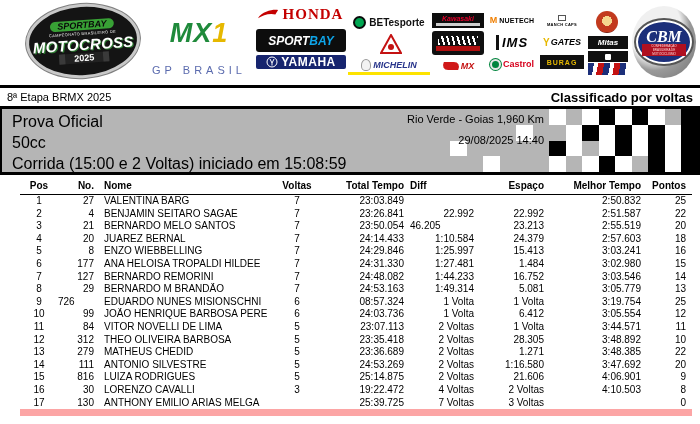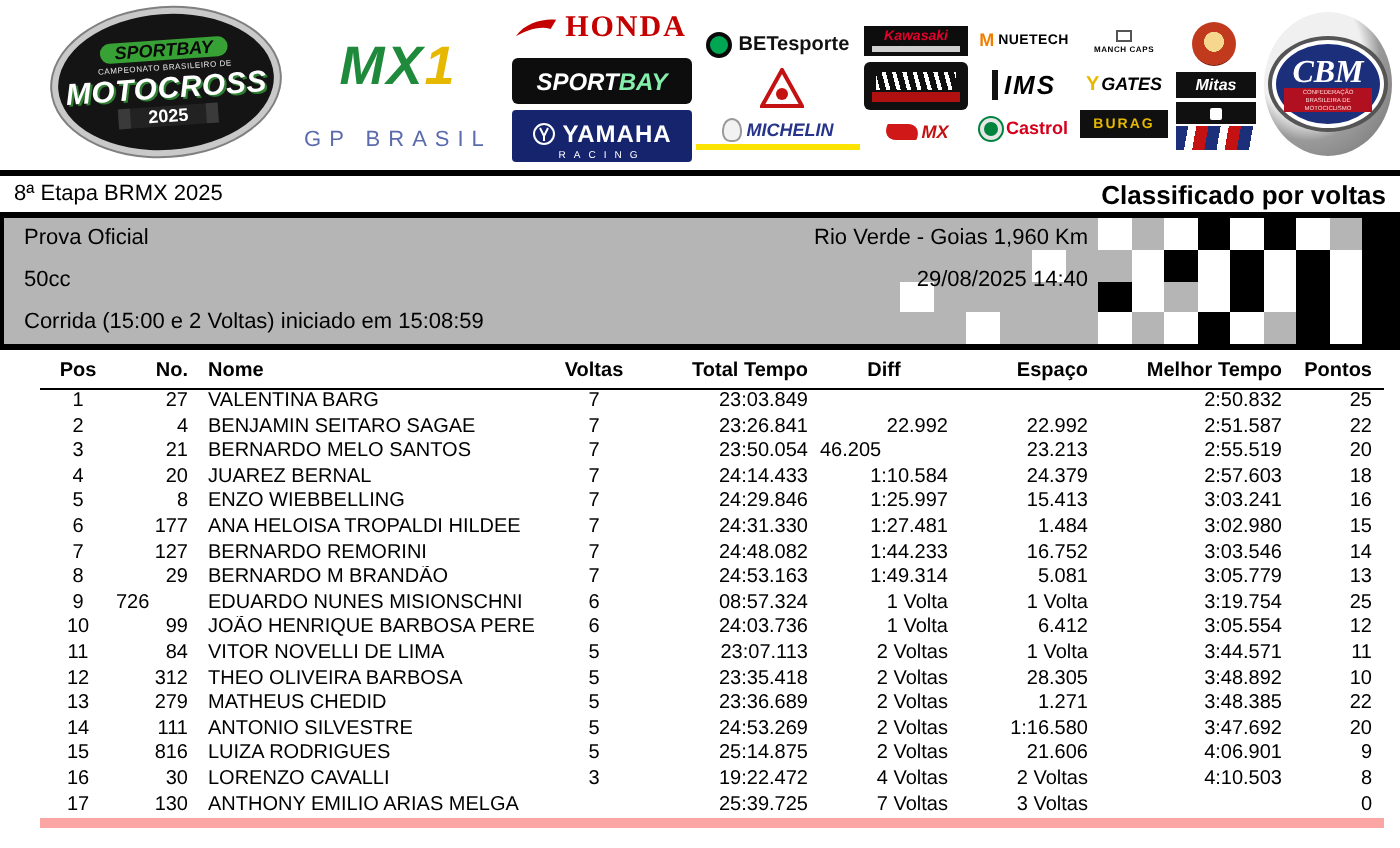--- a/index.html
+++ b/index.html
@@ -31,25 +31,25 @@
   .mx1-sub { font-size:11px; letter-spacing:4px; color:#5b6bae; margin-top:18px; }
 
   .honda { position:absolute; left:254px; top:3px; width:92px; height:23px;
     display:flex; align-items:center; justify-content:center; gap:4px; }
   .honda-text { color:#c40000; font-weight:bold; font-size:15px; letter-spacing:1px;
     font-family:"Liberation Serif", serif; }
 
   .sportbay-box { position:absolute; left:256px; top:29px; width:90px; height:23px;
     background:#0d0d0d; border-radius:3px; display:flex; align-items:center; justify-content:center;
     font-style:italic; font-weight:bold; font-size:12px; }
-  .sb1 { color:#fff; } .sb2 { color:#86efac; }
-
-  .yamaha-box { position:absolute; left:256px; top:55px; width:90px; height:26px;
+  .sb1 { color:#fff; } .sb2 { color:#0ea5e9; }
+
+  .yamaha-box { position:absolute; left:256px; top:55px; width:90px; height:14px;
     background:#16246e; border-radius:2px; display:flex; flex-direction:column;
-    align-items:center; justify-content:flex-end; }
+    align-items:center; justify-content:space-between; }
   .yamaha-row { display:flex; align-items:center; gap:3px; }
   .yamaha-name { color:#fff; font-weight:bold; font-size:12px; letter-spacing:0.5px; }
   .yamaha-sub { color:#fff; font-size:5px; letter-spacing:4px; margin-top:1px; }
 
   .spn { position:absolute; display:flex; align-items:center; justify-content:center; }
   .bete { left:348px; top:12px; width:82px; height:20px; gap:3px; }
   .bete-circle { width:13px; height:13px; border-radius:50%; background:#00a651;
     border:2px solid #0a0a0a; }
   .bete-text { font-size:10px; font-weight:bold; color:#111; }
   .tri { left:378px; top:33px; width:26px; height:22px; }
@@ -118,30 +118,30 @@
   
   .titlebar { height:18px; display:flex; align-items:center; justify-content:space-between;
     padding:0 7px; }
   .title-left { font-size:11px; }
   .title-right { font-size:13px; font-weight:bold; }
 
   
   .infobox { position:relative; height:69px; background:#b5b5b5; box-sizing:border-box;
     border:2px solid #000; border-top-width:3px; border-bottom-width:3px; overflow:hidden; }
   .info-line { position:relative; height:21px; z-index:1; }
-  .info-left { position:absolute; left:10px; top:4px; font-size:11px; }
+  .info-left { position:absolute; left:10px; top:4px; font-size:16px; }
   .info-right { position:absolute; right:154px; top:4px; font-size:11px; }
   .flag { position:absolute; top:0; right:0; width:248px; height:63px; z-index:0;
     display:grid; grid-template-columns:repeat(15,16.53px); grid-template-rows:repeat(4,15.75px); }
   .fc { width:16.53px; height:15.75px; }
   .fc.w { background:#fff; } .fc.b { background:#000; } .fc.t { background:transparent; }
 
   
   .results { margin:0 8px 0 20px; width:672px; border-collapse:collapse; table-layout:fixed;
-    font-size:10px; border-bottom:5px solid #fca5a5; }
+    font-size:10px; border-bottom:7px solid #fca5a5; }
   .results th { font-weight:bold; border-bottom:1px solid #000; padding:5px 0 3px; font-size:10px; }
   .results td { padding:0; height:12.6px; line-height:12.6px; white-space:nowrap; overflow:hidden; }
 </style>
 </head>
 <body>
 
 <div class="banner">
 
   <div class="oval-logo">
     <span class="oval-brand">SPORTBAY</span>
@@ -355,21 +355,21 @@
       <col style="width:97px">
       <col style="width:45px">
   </colgroup>
   <thead>
     <tr>
         <th style="text-align: center;">Pos</th>
         <th style="text-align: right; padding-right: 6px;">No.</th>
         <th style="text-align: left; padding-left: 4px;">Nome</th>
         <th style="text-align: center;">Voltas</th>
         <th style="text-align: right; padding-right: 6px;">Total Tempo</th>
-        <th style="text-align: center; padding-right: 6px;">Diff</th>
+        <th style="text-align: left; padding-right: 6px;">Diff</th>
         <th style="text-align: right; padding-right: 6px;">Espaço</th>
         <th style="text-align: right; padding-right: 6px;">Melhor Tempo</th>
         <th style="text-align: right; padding-right: 6px;">Pontos</th>
       </tr>
   </thead>
   <tbody>
       <tr>
         <td style="text-align: center;">1</td>
         <td style="text-align: right; padding-right: 6px;">27</td>
         <td style="text-align: left; padding-left: 4px;">VALENTINA BARG</td>

